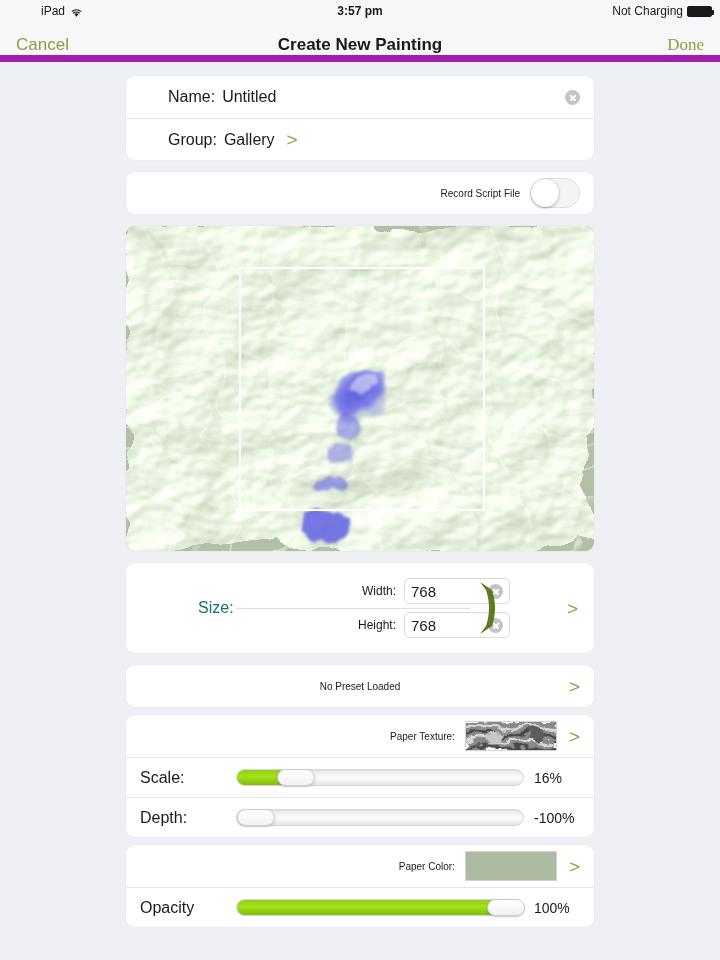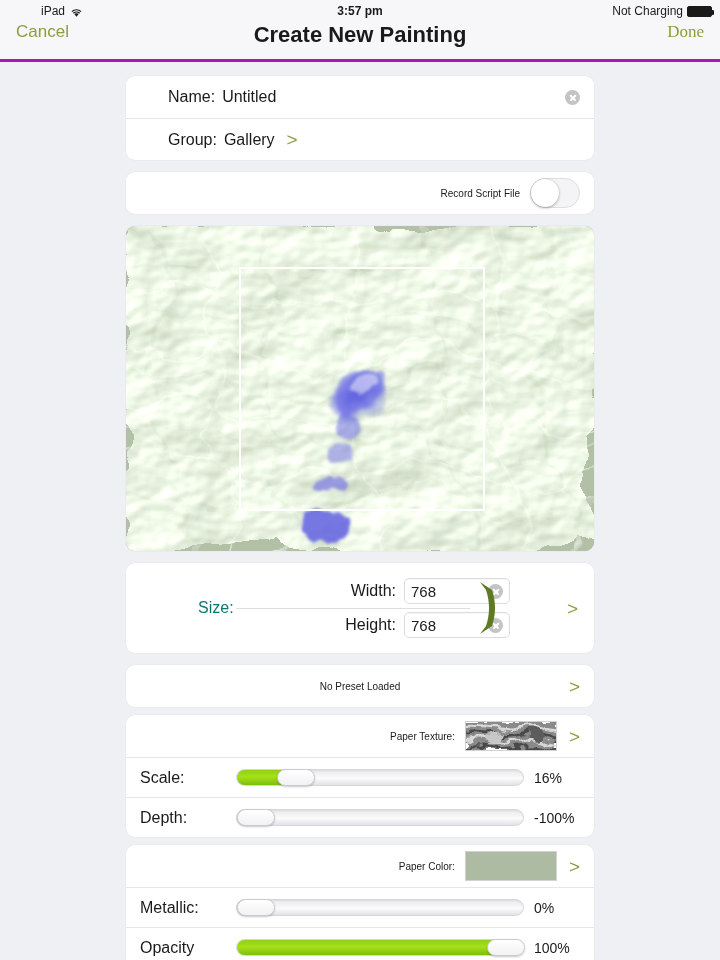--- a/index.html
+++ b/index.html
@@ -37,31 +37,31 @@
   }
   .battery::after {
     content: ""; position: absolute; right: -3px; top: 3px;
     width: 2px; height: 5px; background: #1a1a1a; border-radius: 0 1px 1px 0;
   }
 
   
   .navbar {
     height: 40px; width: 100%;
     background: #f7f7f9;
-    border-bottom: 3px solid #a21caf;
-    display: flex; align-items: flex-start;
+    border-bottom: 7px solid #a21caf;
+    display: flex; align-items: flex-end;
     padding: 0 16px; position: relative;
   }
   .nav-btn {
     font-size: 17px; color: #8d9c3f; background: none; border: none;
     cursor: pointer; font-family: inherit; z-index: 2;
   }
   .nav-title {
     position: absolute; left: 0; right: 0; text-align: center;
-    font-size: 22px; font-weight: bold; color: #1a1a1a; pointer-events: none;
+    font-size: 17px; font-weight: bold; color: #1a1a1a; pointer-events: none;
   }
   .nav-spacer { margin-left: auto; font-family: Liberation Serif, serif; }
 
   
   .content { padding: 0 126px; }
   .card {
     background: #ffffff;
     border-radius: 9px;
     overflow: hidden;
     box-shadow: 0 0 0 0.5px rgba(0,0,0,0.04);
@@ -128,21 +128,21 @@
   .size-label { font-size: 16px; color: #0f766e; position: absolute; left: 72px; top: 50%; transform: translateY(-50%); }
   .size-line {
     position: absolute; left: 110px; right: 124px; top: 50%;
     height: 1px; background: #dddde2;
   }
   .size-fields {
     margin-left: auto; margin-right: 70px;
     display: flex; flex-direction: column; gap: 8px; z-index: 2;
   }
   .dim-row { display: flex; align-items: center; justify-content: flex-end; }
-  .dim-label { font-size: 16px; color: #1a1a1a; margin-right: 8px; }
+  .dim-label { font-size: 12px; color: #1a1a1a; margin-right: 8px; }
   .input-box {
     width: 106px; height: 26px; border: 1px solid #dcdce0; border-radius: 5px;
     background: #fff; display: flex; align-items: center; padding: 0 6px;
     box-shadow: inset 0 1px 1px rgba(0,0,0,0.03);
   }
   .input-val { font-size: 15px; color: #1a1a1a; }
   .input-box .clear-btn { margin-left: auto; }
   .link-icon {
     position: absolute; right: 96px; top: 50%; transform: translateY(-50%);
     width: 22px; height: 56px; z-index: 3;
@@ -392,28 +392,20 @@
 
   <div class="spacer-8"></div>
 
   <div class="card">
     <div class="row">
       <span class="lbl lbl-right">Paper Color:</span>
       <span class="swatch color-swatch" style="background: rgb(173, 187, 163);"></span>
       <span class="chevron">&gt;</span>
     </div>
 
-    <div class="row slider-row">
-      <span class="slider-label">Metallic:</span>
-      <span class="slider">
-        <span class="slider-fill" style="width: 0px;"></span>
-        <span class="slider-knob" style="left: 0px;"></span>
-      </span>
-      <span class="slider-value">0%</span>
-    </div>
 
     <div class="row slider-row">
       <span class="slider-label">Opacity</span>
       <span class="slider">
         <span class="slider-fill" style="width: 269px;"></span>
         <span class="slider-knob" style="left: 250px;"></span>
       </span>
       <span class="slider-value">100%</span>
     </div>
   </div>

